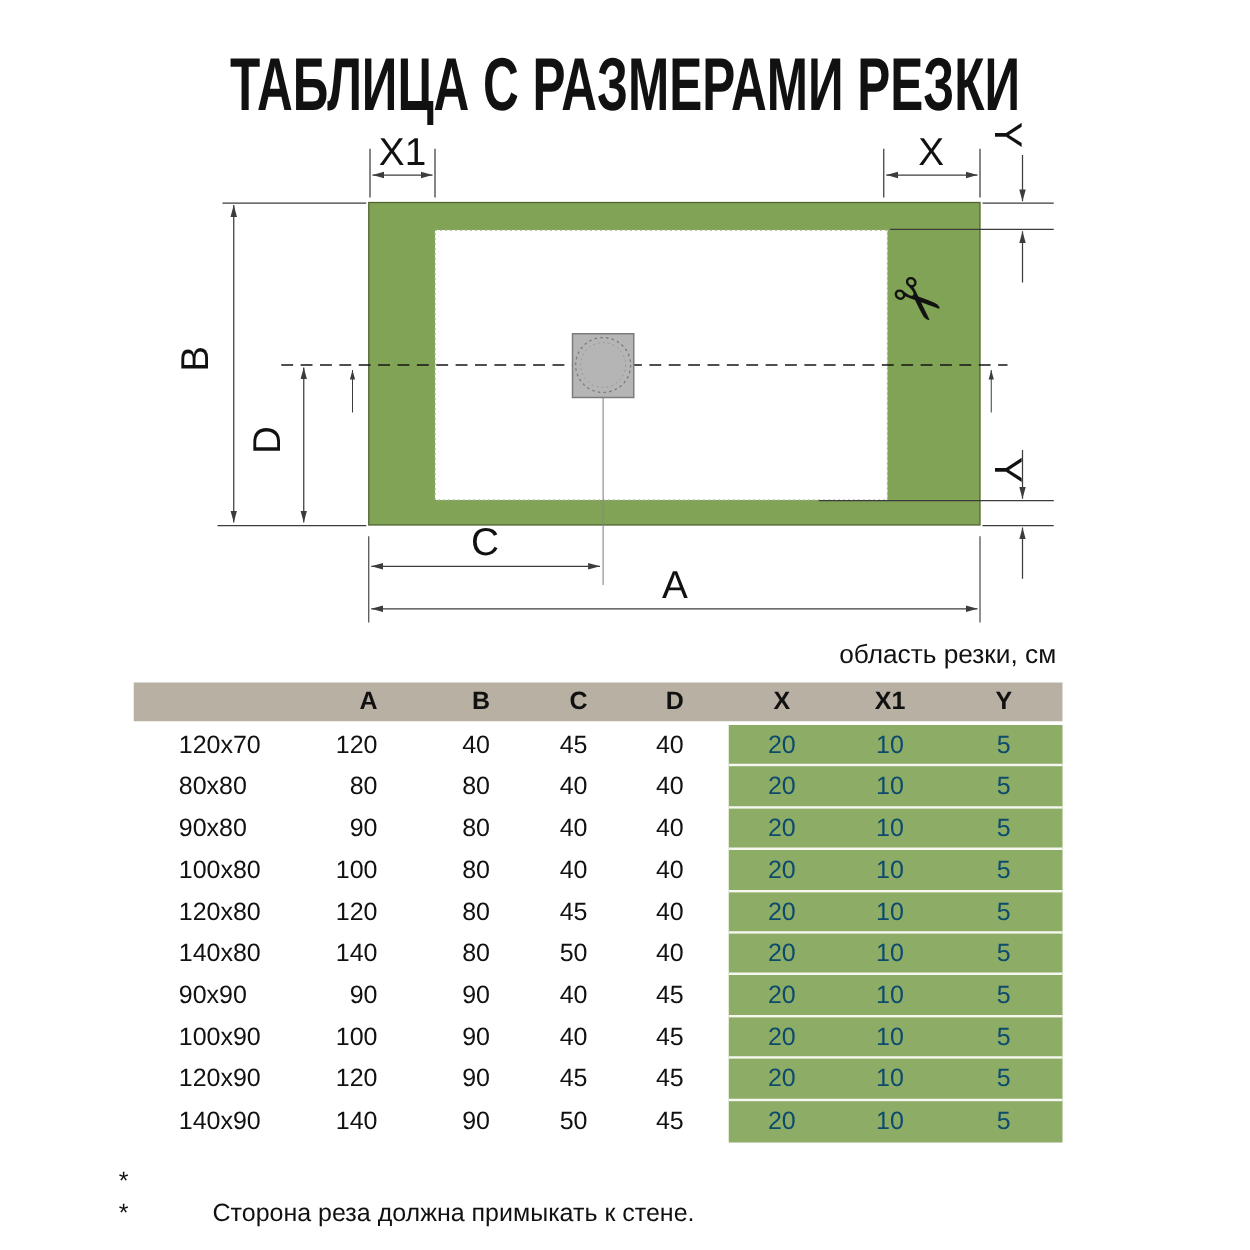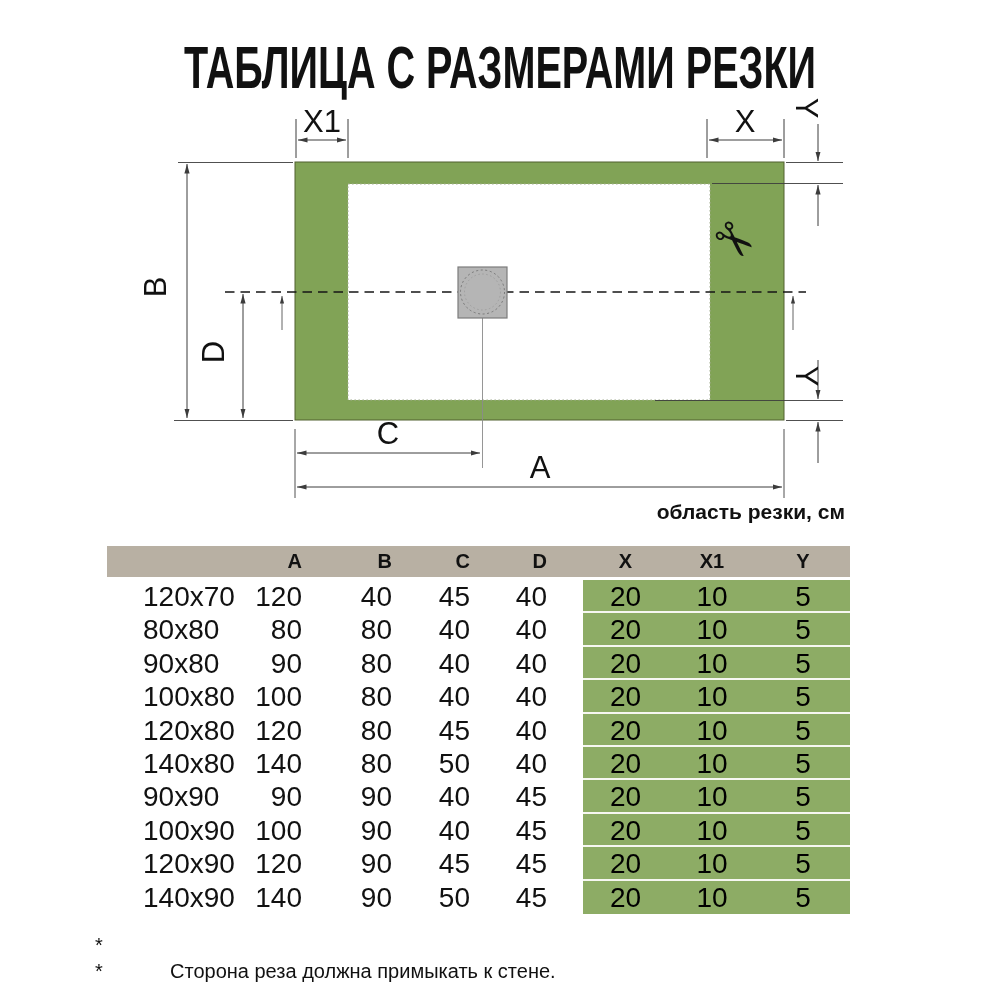--- a/index.html
+++ b/index.html
@@ -4,33 +4,33 @@
 <style>
   html,body{margin:0;padding:0;background:#fff;}
   .page{position:relative;width:1000px;height:1000px;background:#fff;overflow:hidden;
         font-family:"Liberation Sans",sans-serif;color:#111;padding-left:38px;}
   .title{position:absolute;top:36px;left:0;width:1000px;text-align:center;
          font-size:60px;line-height:1.05;font-weight:700;letter-spacing:0px;
          transform:scaleX(0.66);transform-origin:500px 0;white-space:nowrap;}
   svg text{font-family:"Liberation Sans",sans-serif;}
   .dimtxt{font-size:31px;fill:#111;}
   
-  .caption{position:absolute;top:500px;left:450px;width:395px;text-align:right;
-           font-size:21px;font-weight:700;}
+  .caption{position:absolute;top:512px;left:450px;width:395px;text-align:right;
+           font-size:21px;font-weight:400;}
   .tbl{position:absolute;left:107px;top:546px;width:743px;}
   .thead{display:grid;grid-template-columns:103px 93px 90px 78px 77px 35px 85px 88px 94px;
          background:#b8b0a3;height:31px;line-height:31px;font-size:20px;font-weight:700;}
   .rows{margin-top:3px;}
   .trow{display:grid;grid-template-columns:103px 93px 90px 78px 77px 35px 85px 88px 94px;
-        height:33.4px;line-height:33.4px;font-size:28px;}
+        height:33.4px;line-height:33.4px;font-size:20px;}
   .cell{white-space:nowrap;}
   .h-num,.c-num{text-align:right;padding-right:1px;}
   .h-grn,.c-green{text-align:center;}
   .c-size{text-align:left;padding-left:36px;}
-  .c-green{background:#8dac65;box-shadow:inset 0 -2px 0 #f6f7f1;color:#000000;}
+  .c-green{background:#8dac65;box-shadow:inset 0 -2px 0 #f6f7f1;color:#0c4a6e;}
   .trow:last-child .c-green{box-shadow:none;}
   
   .notes{position:absolute;left:95px;top:932px;font-size:20px;line-height:26px;}
   .note{display:flex;}
   .note .ast{width:75px;}
 </style>
 </head>
 <body>
 
 <div class="page">

